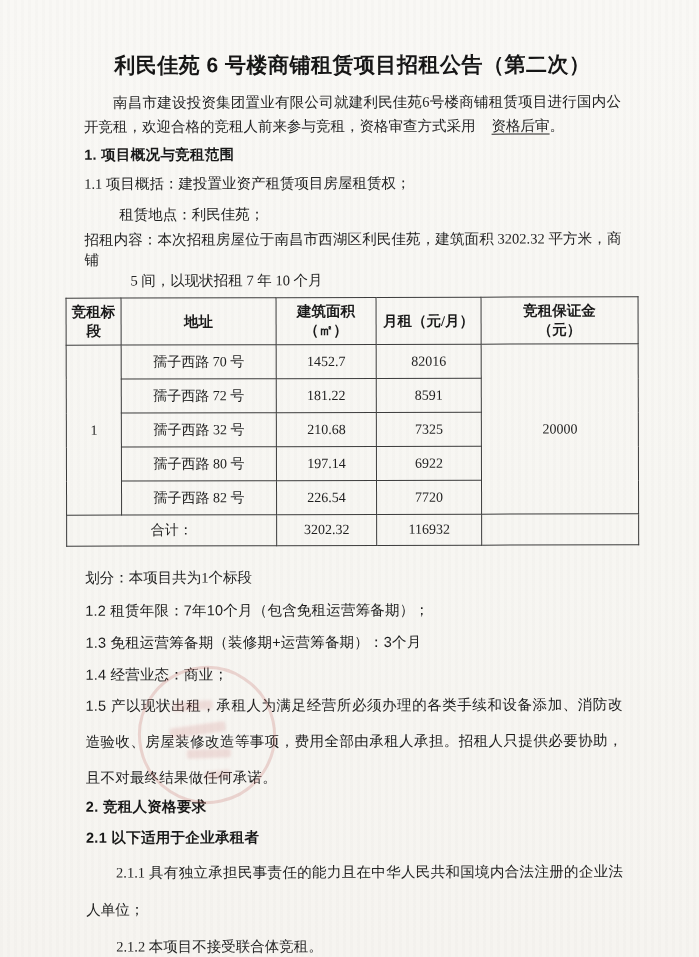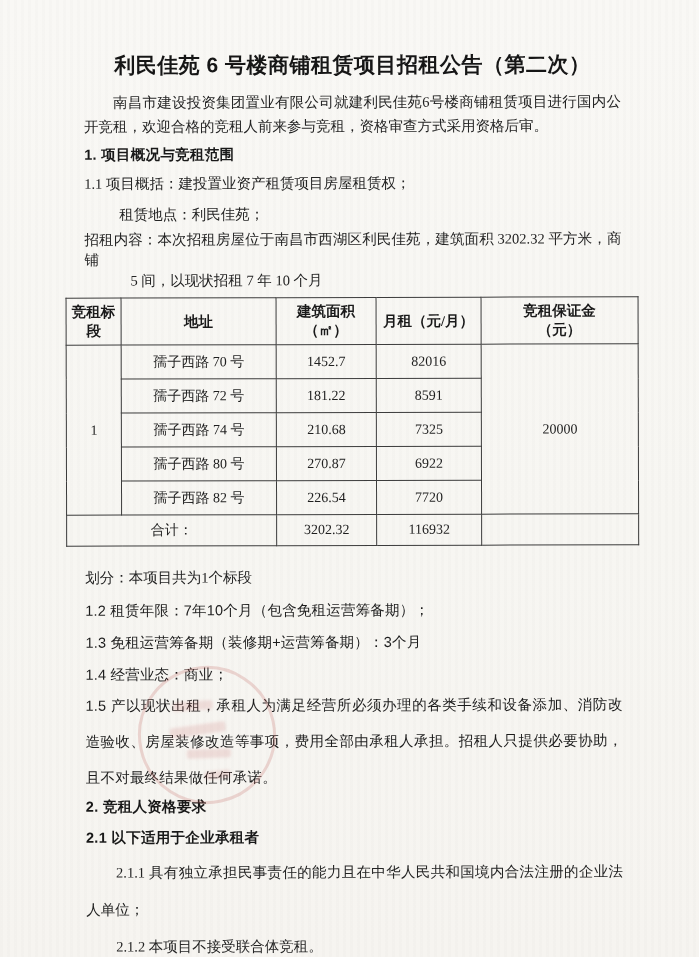--- a/index.html
+++ b/index.html
@@ -18,21 +18,21 @@
     transform:rotate(-0.15deg);
   }
   .title{
     font-size:21px;font-weight:bold;text-align:center;
     letter-spacing:0.5px;color:#161616;
     margin:0 -20px 10px -20px;line-height:30px;
     font-family:"Liberation Sans","DejaVu Sans",sans-serif;
   }
   p{margin:0;font-size:14.5px;line-height:20px;color:#242424;}
   .intro{line-height:24px;text-align:justify;text-indent:2em;margin-top:4px;}
-  .u{text-underline-offset:3px;}
+  .u{text-decoration:underline;text-underline-offset:3px;margin-left:16px;}
   .h-bold{
     font-weight:bold;color:#191919;
     font-family:"Liberation Sans","DejaVu Sans",sans-serif;
     letter-spacing:0.3px;
   }
   .sec1-head{margin-top:6px;}
   .p11{margin-top:9px;}
   .loc{margin-top:11px;padding-left:35px;}
   .content1{margin-top:5px;line-height:20px;text-align:justify;}
   .content2{margin-top:1px;padding-left:46px;}
@@ -116,27 +116,27 @@
         <td>1452.7</td>
         <td>82016</td>
         <td rowspan="5">20000</td>
       </tr>
       <tr>
         <td>孺子西路 72 号</td>
         <td>181.22</td>
         <td>8591</td>
       </tr>
       <tr>
-        <td>孺子西路 74 号</td>
+        <td>孺子西路 32 号</td>
         <td>210.68</td>
         <td>7325</td>
       </tr>
       <tr>
         <td>孺子西路 80 号</td>
-        <td>270.87</td>
+        <td>197.14</td>
         <td>6922</td>
       </tr>
       <tr>
         <td>孺子西路 82 号</td>
         <td>226.54</td>
         <td>7720</td>
       </tr>
       <tr>
         <td colspan="2" class="total-row">合计：</td>
         <td class="total-row">3202.32</td>

